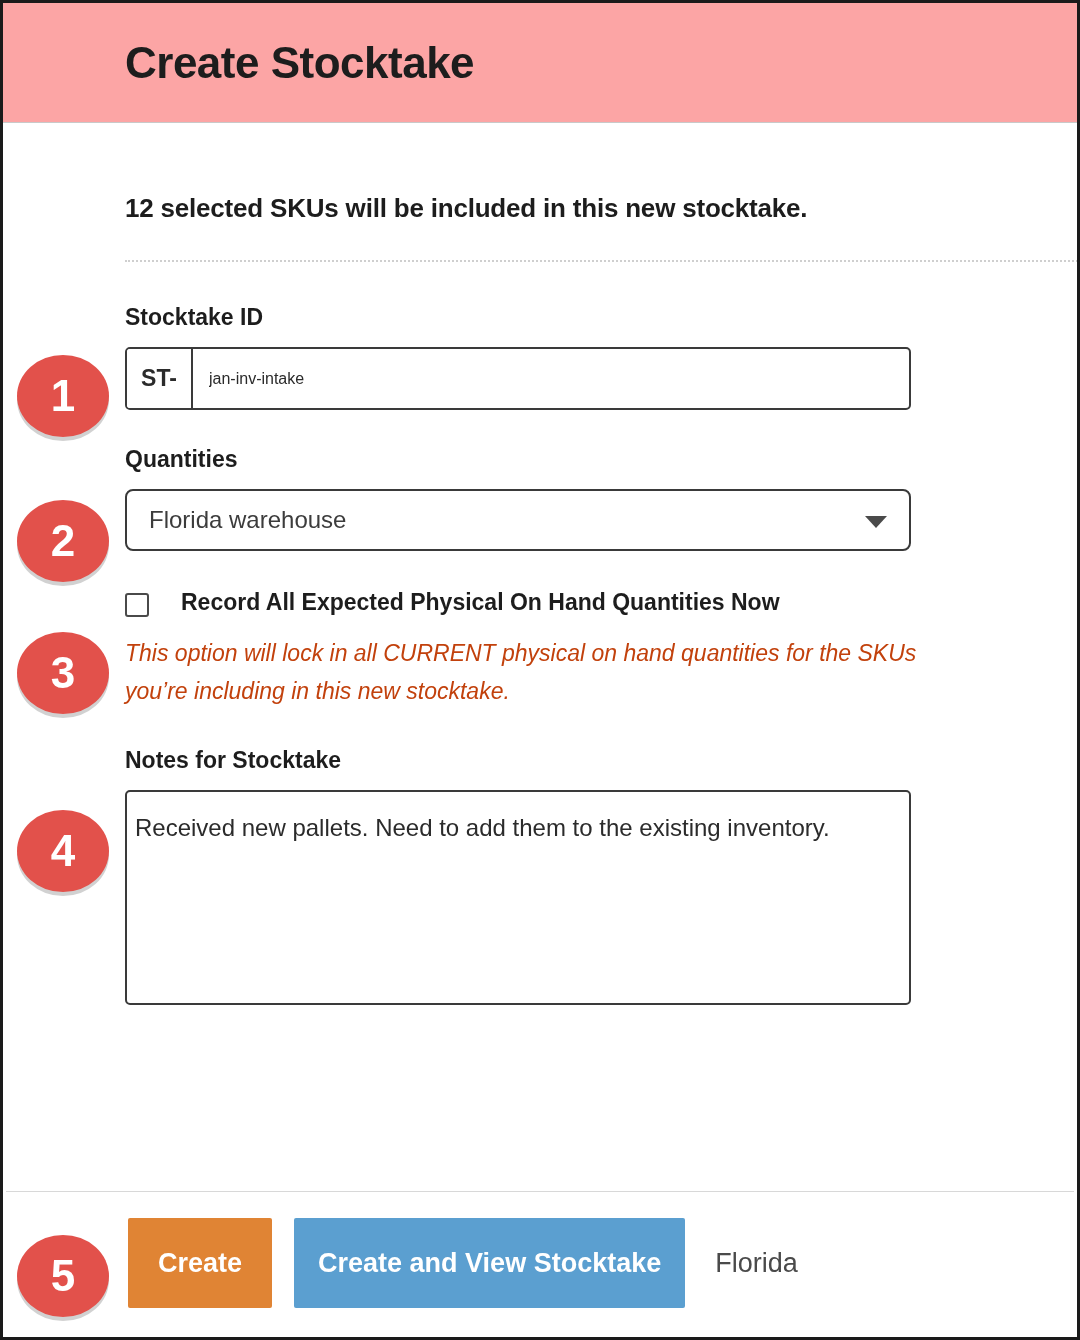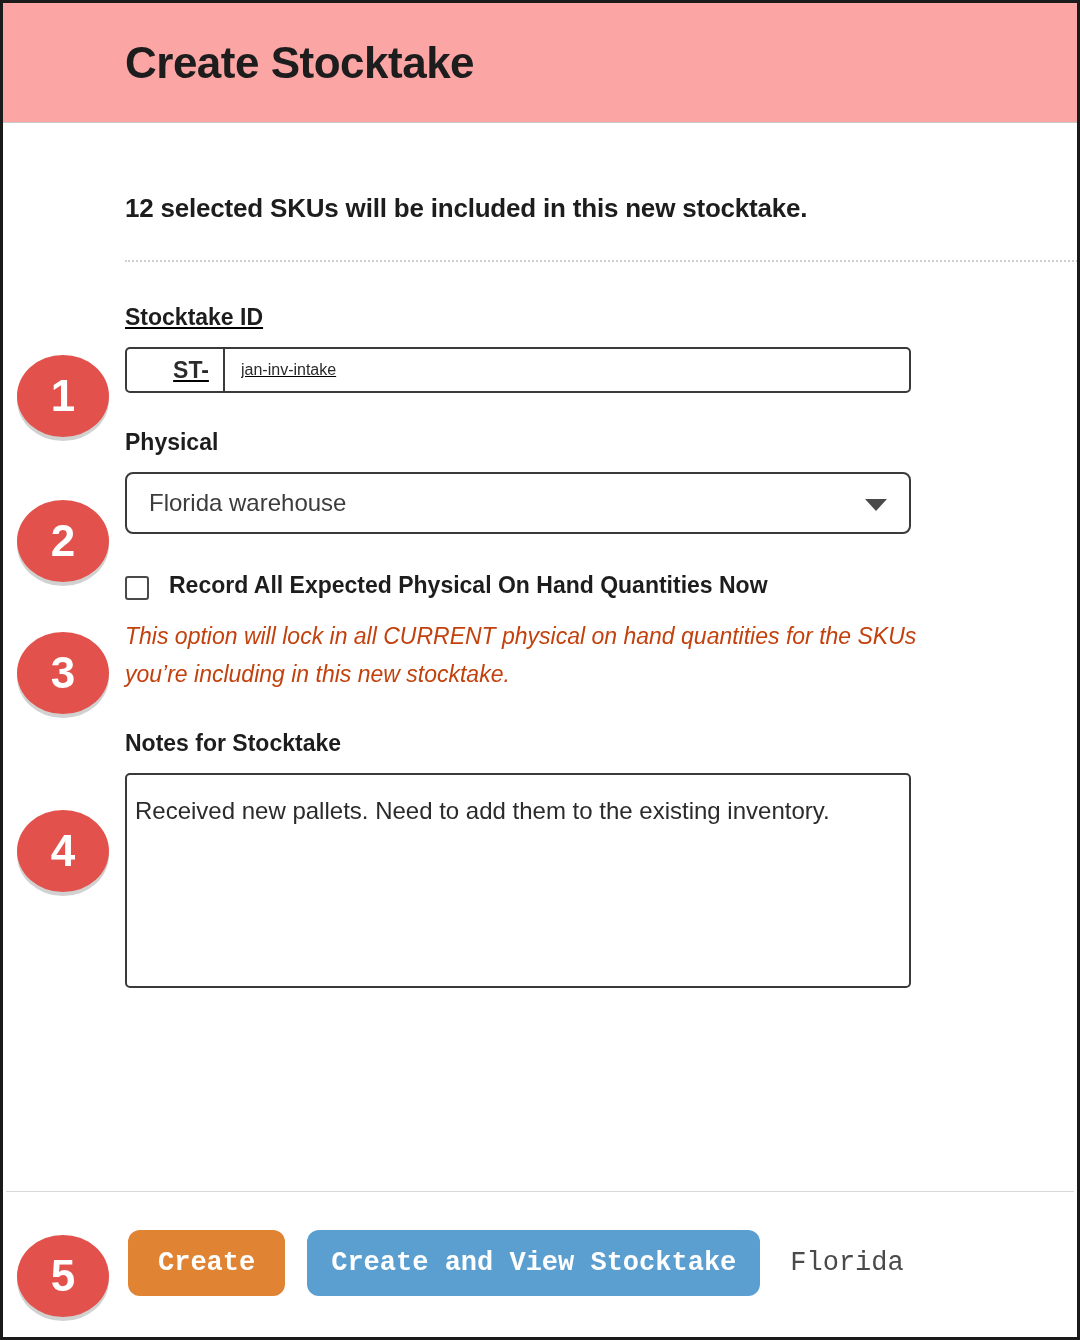--- a/index.html
+++ b/index.html
@@ -62,27 +62,26 @@
   .field-label {
     font-size: 23px;
     font-weight: 700;
     color: #1d1d1d;
   }
   
   .id-row {
     margin-top: 16px;
     display: flex;
     width: 786px;
-    height: 46px;
+    height: 63px;
     border: 2px solid #3a3a3a;
     border-radius: 5px;
     box-sizing: border-box;
     background: #fff;
     overflow: hidden;
-    padding-left: 32px;
   }
   .id-prefix {
     width: 66px;
     display: flex;
     align-items: center;
     justify-content: center;
     font-size: 23px;
     font-weight: 700;
     color: #2b2b2b;
     border-right: 2px solid #3a3a3a;
@@ -123,21 +122,21 @@
     height: 0;
     margin-top: -4px;
     border-left: 11px solid transparent;
     border-right: 11px solid transparent;
     border-top: 12px solid #4a4a4a;
   }
   
   .check-row {
     display: flex;
     align-items: flex-start;
-    gap: 20px;
+    gap: 32px;
     margin-top: 24px;
   }
   .checkbox {
     width: 24px;
     height: 24px;
     border: 2px solid #4a4a4a;
     border-radius: 3px;
     background: #fff;
     box-sizing: border-box;
     margin-top: 4px;
@@ -184,27 +183,27 @@
     border-top: 1px solid #d8d8d8;
     background: #fff;
     display: flex;
     align-items: center;
     padding-left: 122px;
     box-sizing: border-box;
     gap: 22px;
   }
   .btn {
     border: none;
-    border-radius: 12px;
-    font-family: Liberation Mono, monospace;
+    border-radius: 2px;
+    font-family: Liberation Sans, sans-serif;
     font-size: 27px;
     font-weight: 700;
     color: #ffffff;
     cursor: pointer;
-    height: 66px;
+    height: 90px;
     display: flex;
     align-items: center;
     justify-content: center;
   }
   .btn-create {
     background: #e08434;
     padding: 0 30px;
   }
   .btn-create-view {
     background: #5b9fd0;
@@ -243,30 +242,30 @@
   <div class="modal-header">
     <div class="modal-title">Create Stocktake</div>
   </div>
 
   <div class="modal-body">
 
     <div class="intro">12 selected SKUs will be included in this new stocktake.</div>
 
     <div class="divider"></div>
 
-    <div class="field-block" style="margin-top:42px;text-decoration:underline;">
+    <div class="field-block" style="margin-top:42px;">
       <div class="field-label">Stocktake ID</div>
       <div class="id-row">
         <div class="id-prefix">ST-</div>
         <input class="id-input" type="text" value="jan-inv-intake" style="">
       </div>
     </div>
 
     <div class="field-block" style="margin-top:36px;">
-      <div class="field-label">Physical</div>
+      <div class="field-label">Quantities</div>
       <div class="select-row">
         <span>Florida warehouse</span>
         <span class="select-caret"></span>
       </div>
     </div>
 
     <div class="field-block" style="margin-top:38px;">
       <div class="check-row">
         <div class="checkbox"></div>
         <div class="check-label">Record All Expected Physical On Hand Quantities Now</div>

